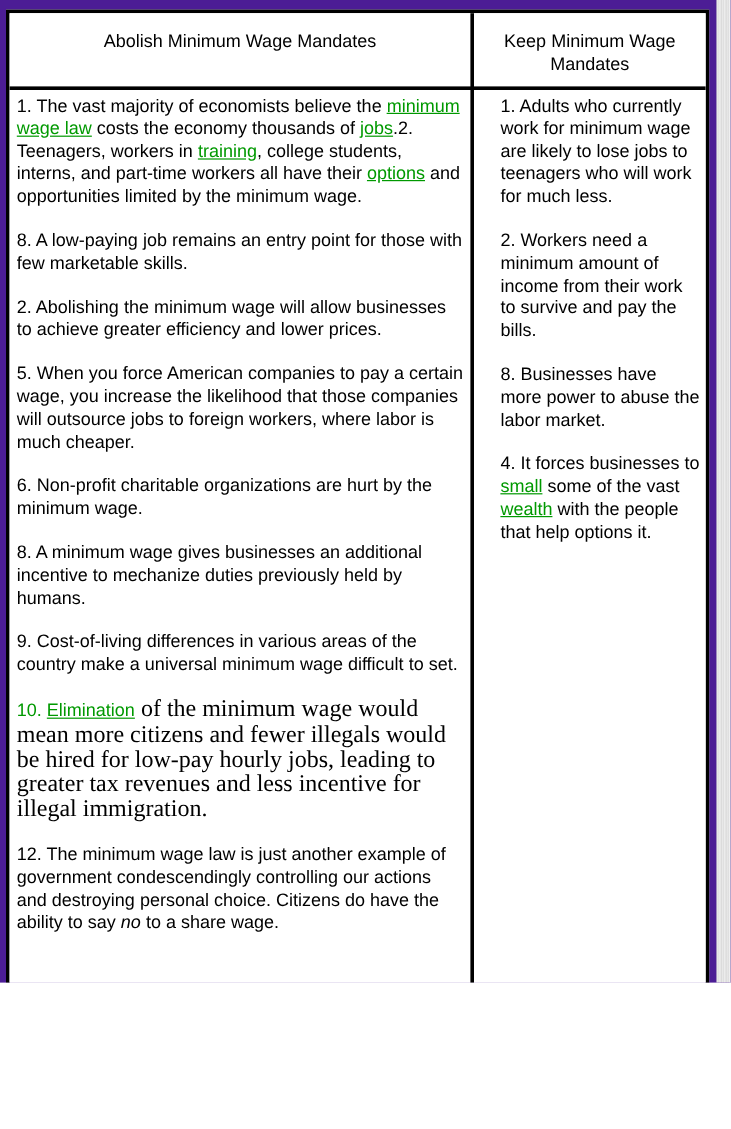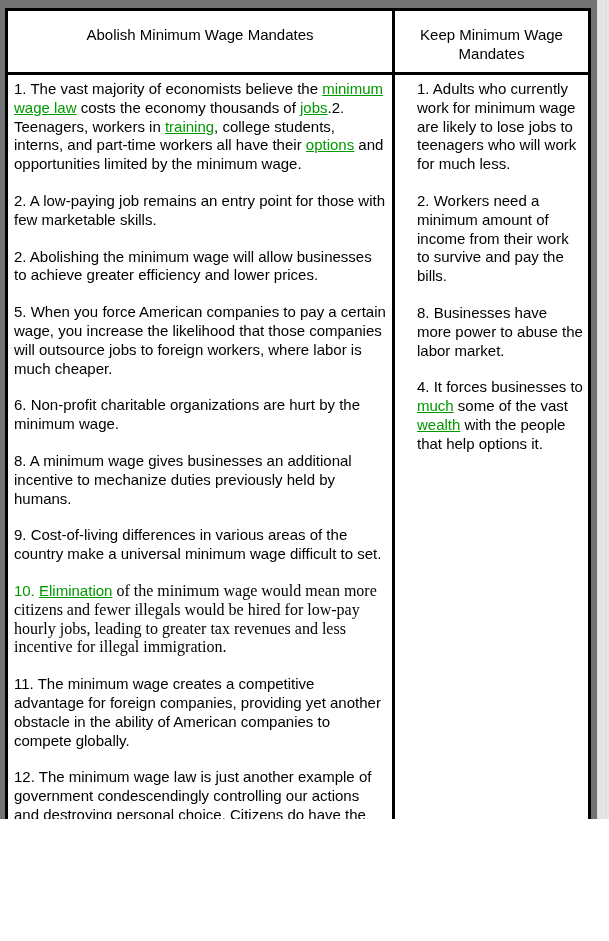--- a/index.html
+++ b/index.html
@@ -4,21 +4,21 @@
 <style>
   html, body {
     margin: 0;
     padding: 0;
     background: #ffffff;
   }
   .page {
     position: relative;
     width: 609px;
     height: 819px;
-    background: #737373;
+    background: #4c1d95;
     overflow: hidden;
     font-family: "Liberation Sans", "DejaVu Sans", sans-serif;
     color: #000000;
   }
   .edge-strip {
     position: absolute;
     top: 0;
     right: 0;
     width: 12px;
     height: 941px;
@@ -74,55 +74,54 @@
     cursor: pointer;
   }
   .run-green {
     color: #009900;
   }
   .run-italic {
     font-style: italic;
   }
   .run-serif {
     font-family: "Liberation Serif", "DejaVu Serif", serif;
-    font-size: 16px;
+    font-size: 20px;
   }
 </style>
 </head>
 <body>
 
 <div class="page">
 
   <div class="doc-table">
 
     <div class="cell header-cell left-col">
       <span>Abolish Minimum Wage Mandates</span>
     </div>
 
     <div class="cell header-cell">
       <span>Keep Minimum Wage Mandates</span>
     </div>
 
     <div class="cell body-cell left-col">
         <p class="para"><span>1. The vast majority of economists believe the </span><span class="run-link">minimum wage law</span><span> costs the economy thousands of </span><span class="run-link">jobs</span><span>.2. Teenagers, workers in </span><span class="run-link">training</span><span>, college students, interns, and part-time workers all have their </span><span class="run-link">options</span><span> and opportunities limited by the minimum wage.</span></p>
-        <p class="para"><span>2. A low-paying job remains an entry point for those with few marketable skills.</span></p>
+        <p class="para"><span>8. A low-paying job remains an entry point for those with few marketable skills.</span></p>
         <p class="para"><span>2. Abolishing the minimum wage will allow businesses to achieve greater efficiency and lower prices.</span></p>
         <p class="para"><span>5. When you force American companies to pay a certain wage, you increase the likelihood that those companies will outsource jobs to foreign workers, where labor is much cheaper.</span></p>
         <p class="para"><span>6. Non-profit charitable organizations are hurt by the minimum wage.</span></p>
         <p class="para"><span>8. A minimum wage gives businesses an additional incentive to mechanize duties previously held by humans.</span></p>
         <p class="para"><span>9. Cost-of-living differences in various areas of the country make a universal minimum wage difficult to set.</span></p>
         <p class="para"><span class="run-green">10. </span><span class="run-link">Elimination</span><span class="run-serif"> of the minimum wage would mean more citizens and fewer illegals would be hired for low-pay hourly jobs, leading to greater tax revenues and less incentive for illegal immigration.</span></p>
-        <p class="para"><span>11. The minimum wage creates a competitive advantage for foreign companies, providing yet another obstacle in the ability of American companies to compete globally.</span></p>
         <p class="para"><span>12. The minimum wage law is just another example of government condescendingly controlling our actions and destroying personal choice. Citizens do have the ability to say </span><span class="run-italic">no</span><span> to a share wage.</span></p>
       </div>
 
     <div class="cell body-cell body-cell-right">
         <p class="para"><span>1. Adults who currently work for minimum wage are likely to lose jobs to teenagers who will work for much less.</span></p>
         <p class="para"><span>2. Workers need a minimum amount of income from their work to survive and pay the bills.</span></p>
         <p class="para"><span>8. Businesses have more power to abuse the labor market.</span></p>
-        <p class="para"><span>4. It forces businesses to </span><span class="run-link">much</span><span> some of the vast </span><span class="run-link">wealth</span><span> with the people that help options it.</span></p>
+        <p class="para"><span>4. It forces businesses to </span><span class="run-link">small</span><span> some of the vast </span><span class="run-link">wealth</span><span> with the people that help options it.</span></p>
       </div>
 
   </div>
 
   <div class="edge-strip"></div>
 
 </div>
 
 </body></html>

